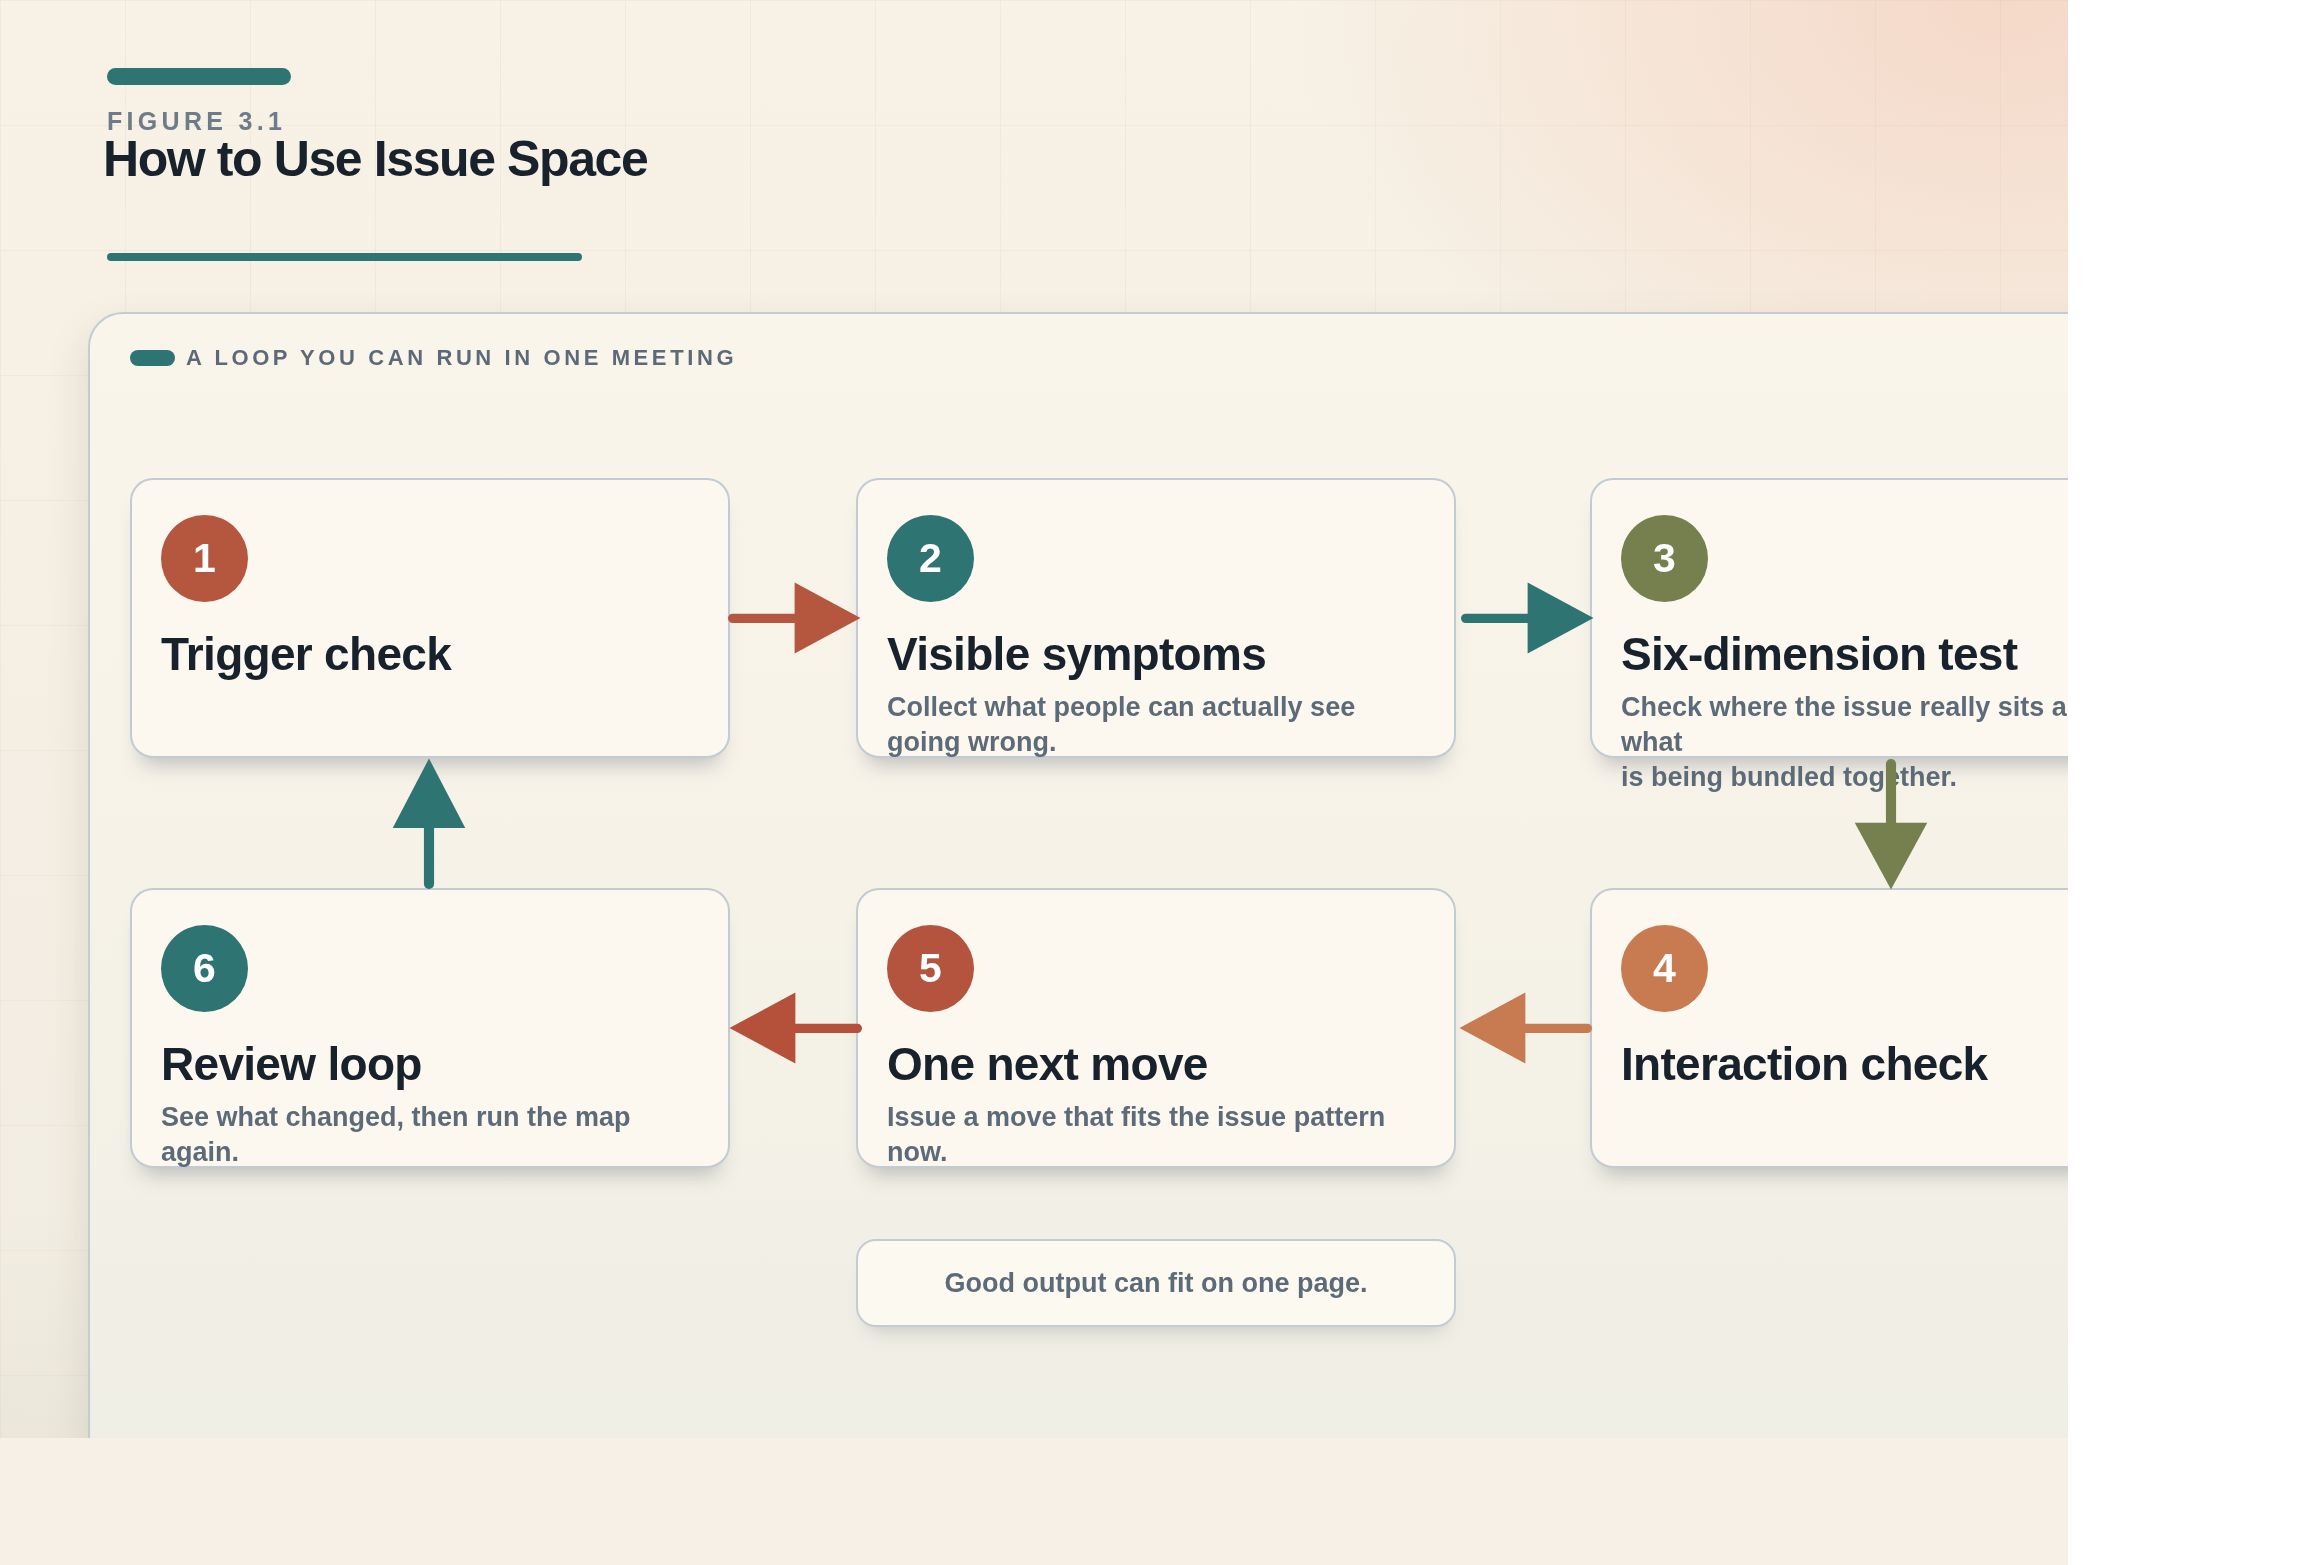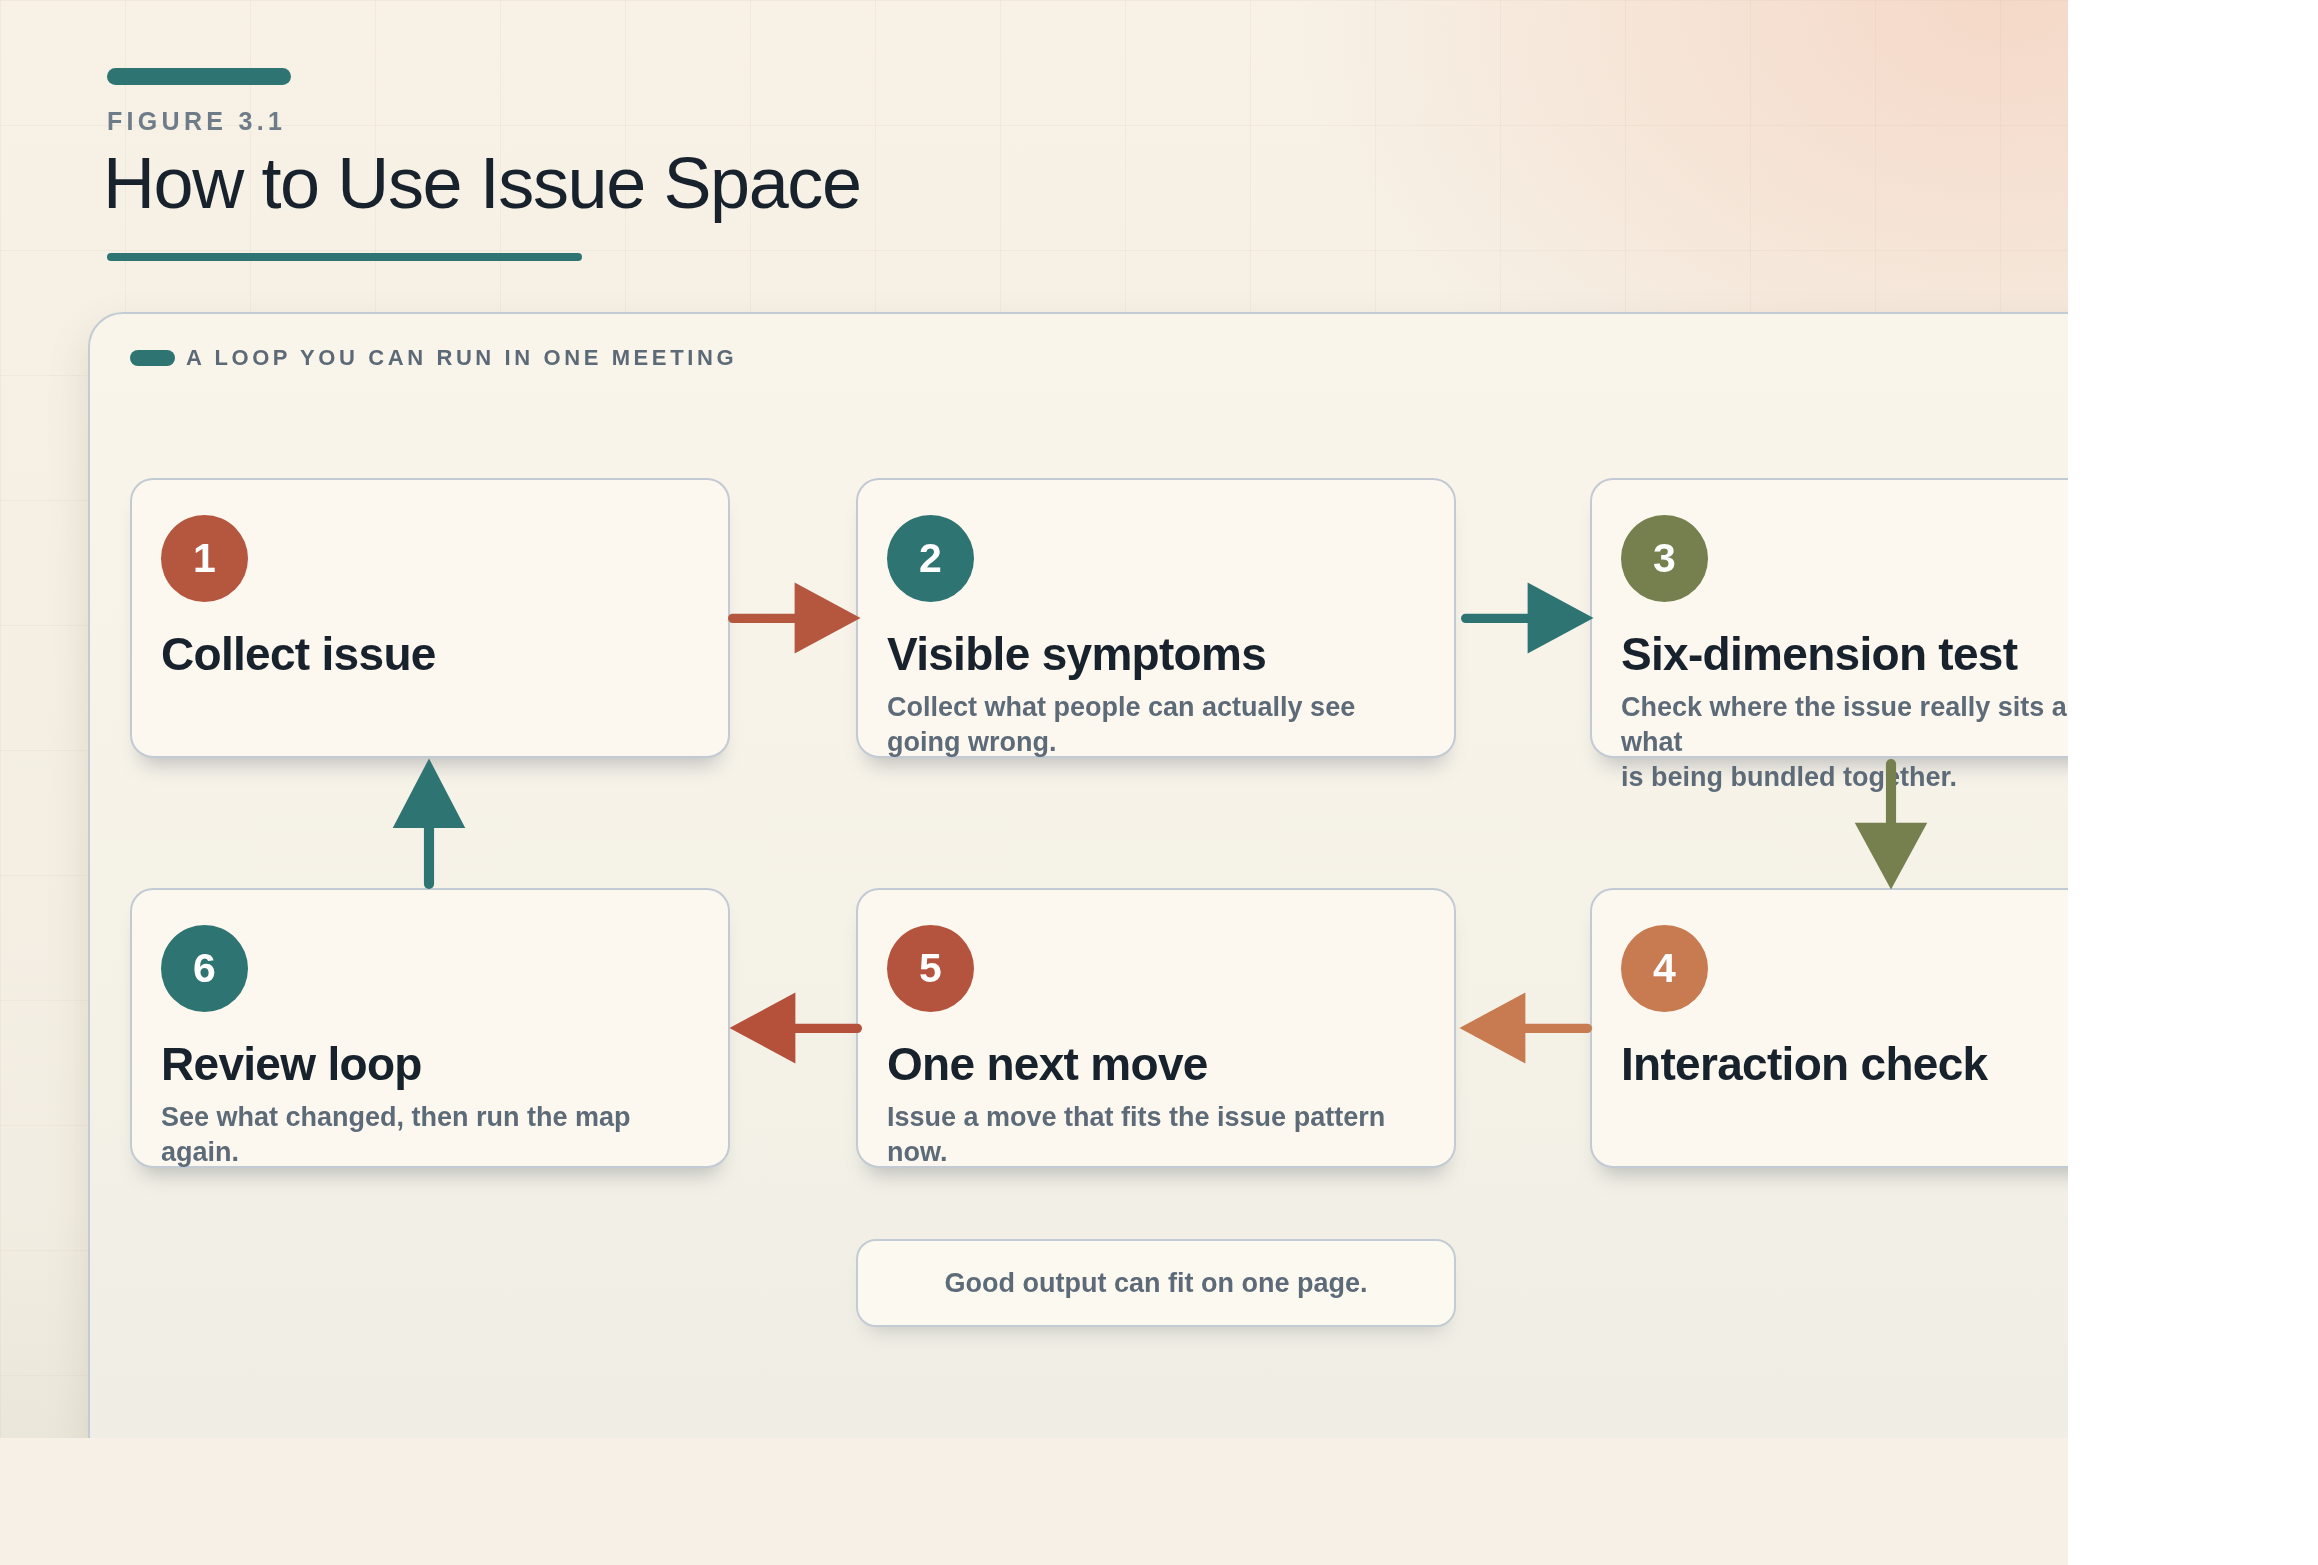--- a/index.html
+++ b/index.html
@@ -19,21 +19,21 @@
       linear-gradient(rgba(190,160,140,0.09) 1.4px, transparent 1.4px),
       linear-gradient(90deg, rgba(190,160,140,0.09) 1.4px, transparent 1.4px);
     background-size:125px 125px;
   }
 
   
   .top-pill { position:absolute; left:107px; top:68px; width:184px; height:17.4px;
     border-radius:9.4px; background:#2E7472; }
   .eyebrow { position:absolute; left:107px; top:107px; font-size:25px; font-weight:bold;
     letter-spacing:4.3px; color:#6E7C89; }
-  .page-title { position:absolute; left:103px; top:142px; font-size:72px; font-weight:normal;
+  .page-title { position:absolute; left:103px; top:130px; font-size:50px; font-weight:bold;
     letter-spacing:-1.4px; color:#18222D; white-space:nowrap; }
   .title-underline { position:absolute; left:107px; top:253px; width:475px; height:8px;
     border-radius:4.3px; background:#2E7472; }
 
   
   .loop-panel { position:absolute; left:88px; top:312px; width:2142px; height:1159px;
     border:2.2px solid #C3CBD4; border-radius:35px;
     background:linear-gradient(180deg, #FAF5EB 0%, #F4F1E7 65%, #EFEEE4 100%);
     box-shadow:0 19px 40px rgba(125,115,95,0.18); }
 
@@ -95,21 +95,21 @@
   <div class="title-underline" style="background-color: rgb(46, 116, 114);"></div>
 
   <div class="loop-panel"></div>
   <div class="panel-label-row">
     <div class="label-pill" style="background-color: rgb(46, 116, 114);"></div>
     <div class="panel-label">A LOOP YOU CAN RUN IN ONE MEETING</div>
   </div>
 
   <div class="card pos-1">
     <div class="badge" style="background-color: rgb(181, 87, 63);">1</div>
-    <div class="card-title">Collect issue</div>
+    <div class="card-title">Trigger check</div>
   </div>
 
   <div class="card pos-2">
     <div class="badge" style="background-color: rgb(46, 116, 114);">2</div>
     <div class="card-title">Visible symptoms</div>
     <div class="card-desc">Collect what people can actually see
 going wrong.</div>
   </div>
 
   <div class="card pos-3">

